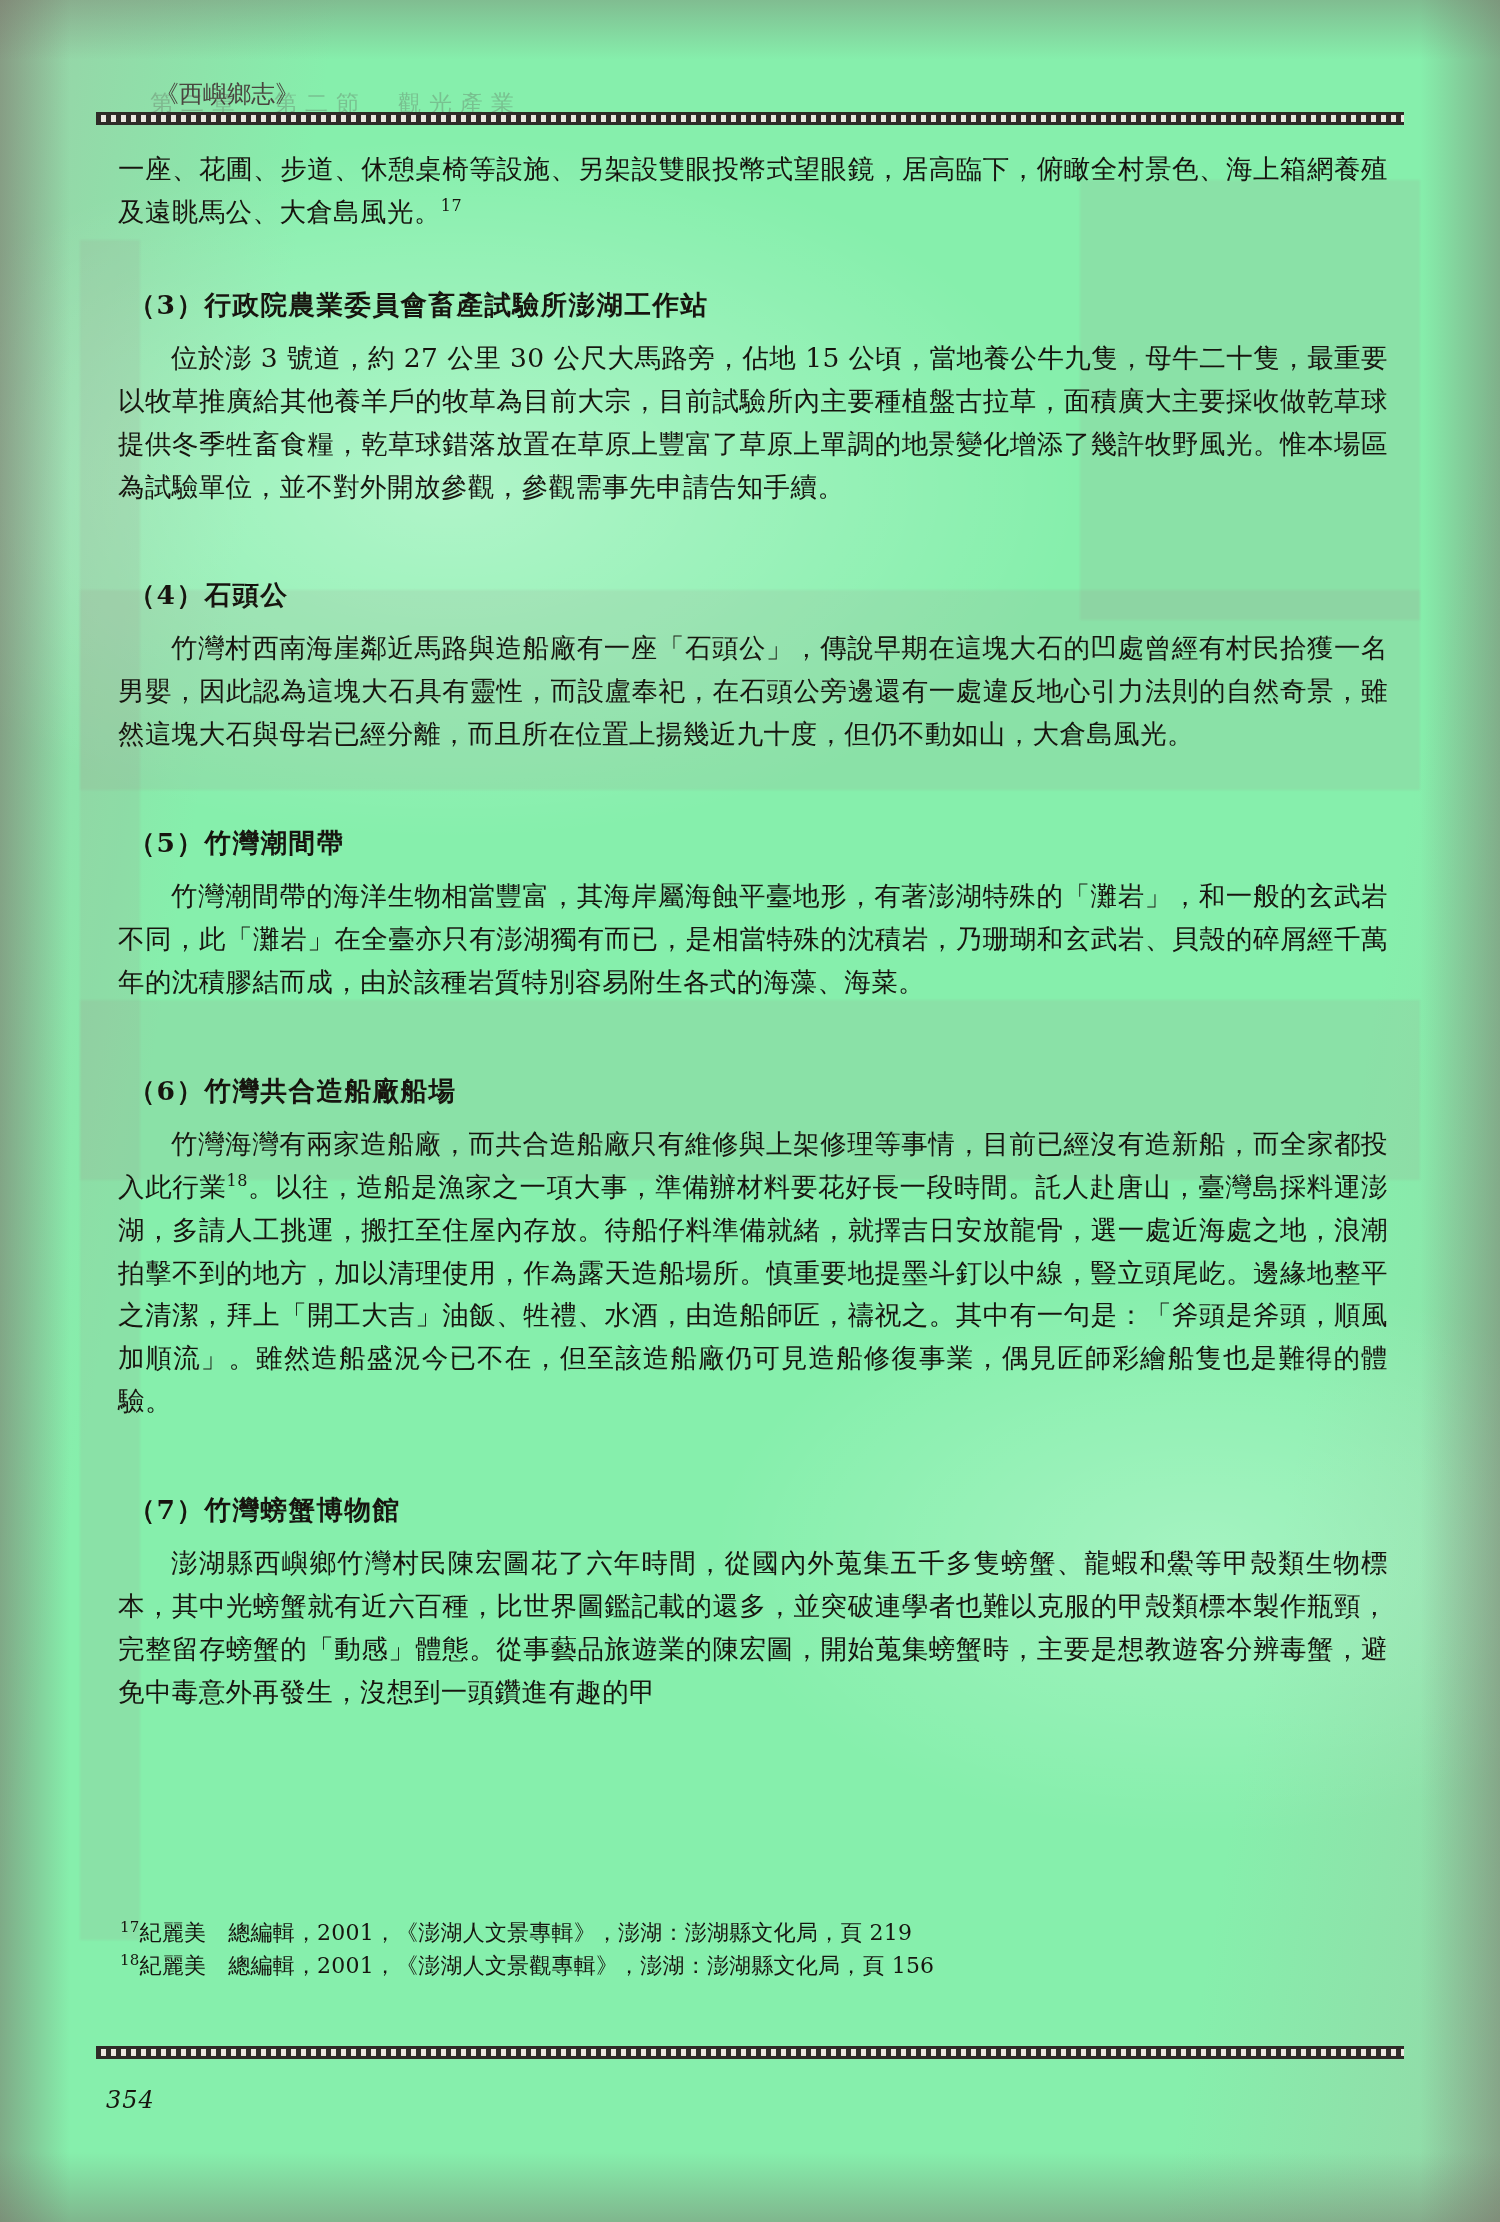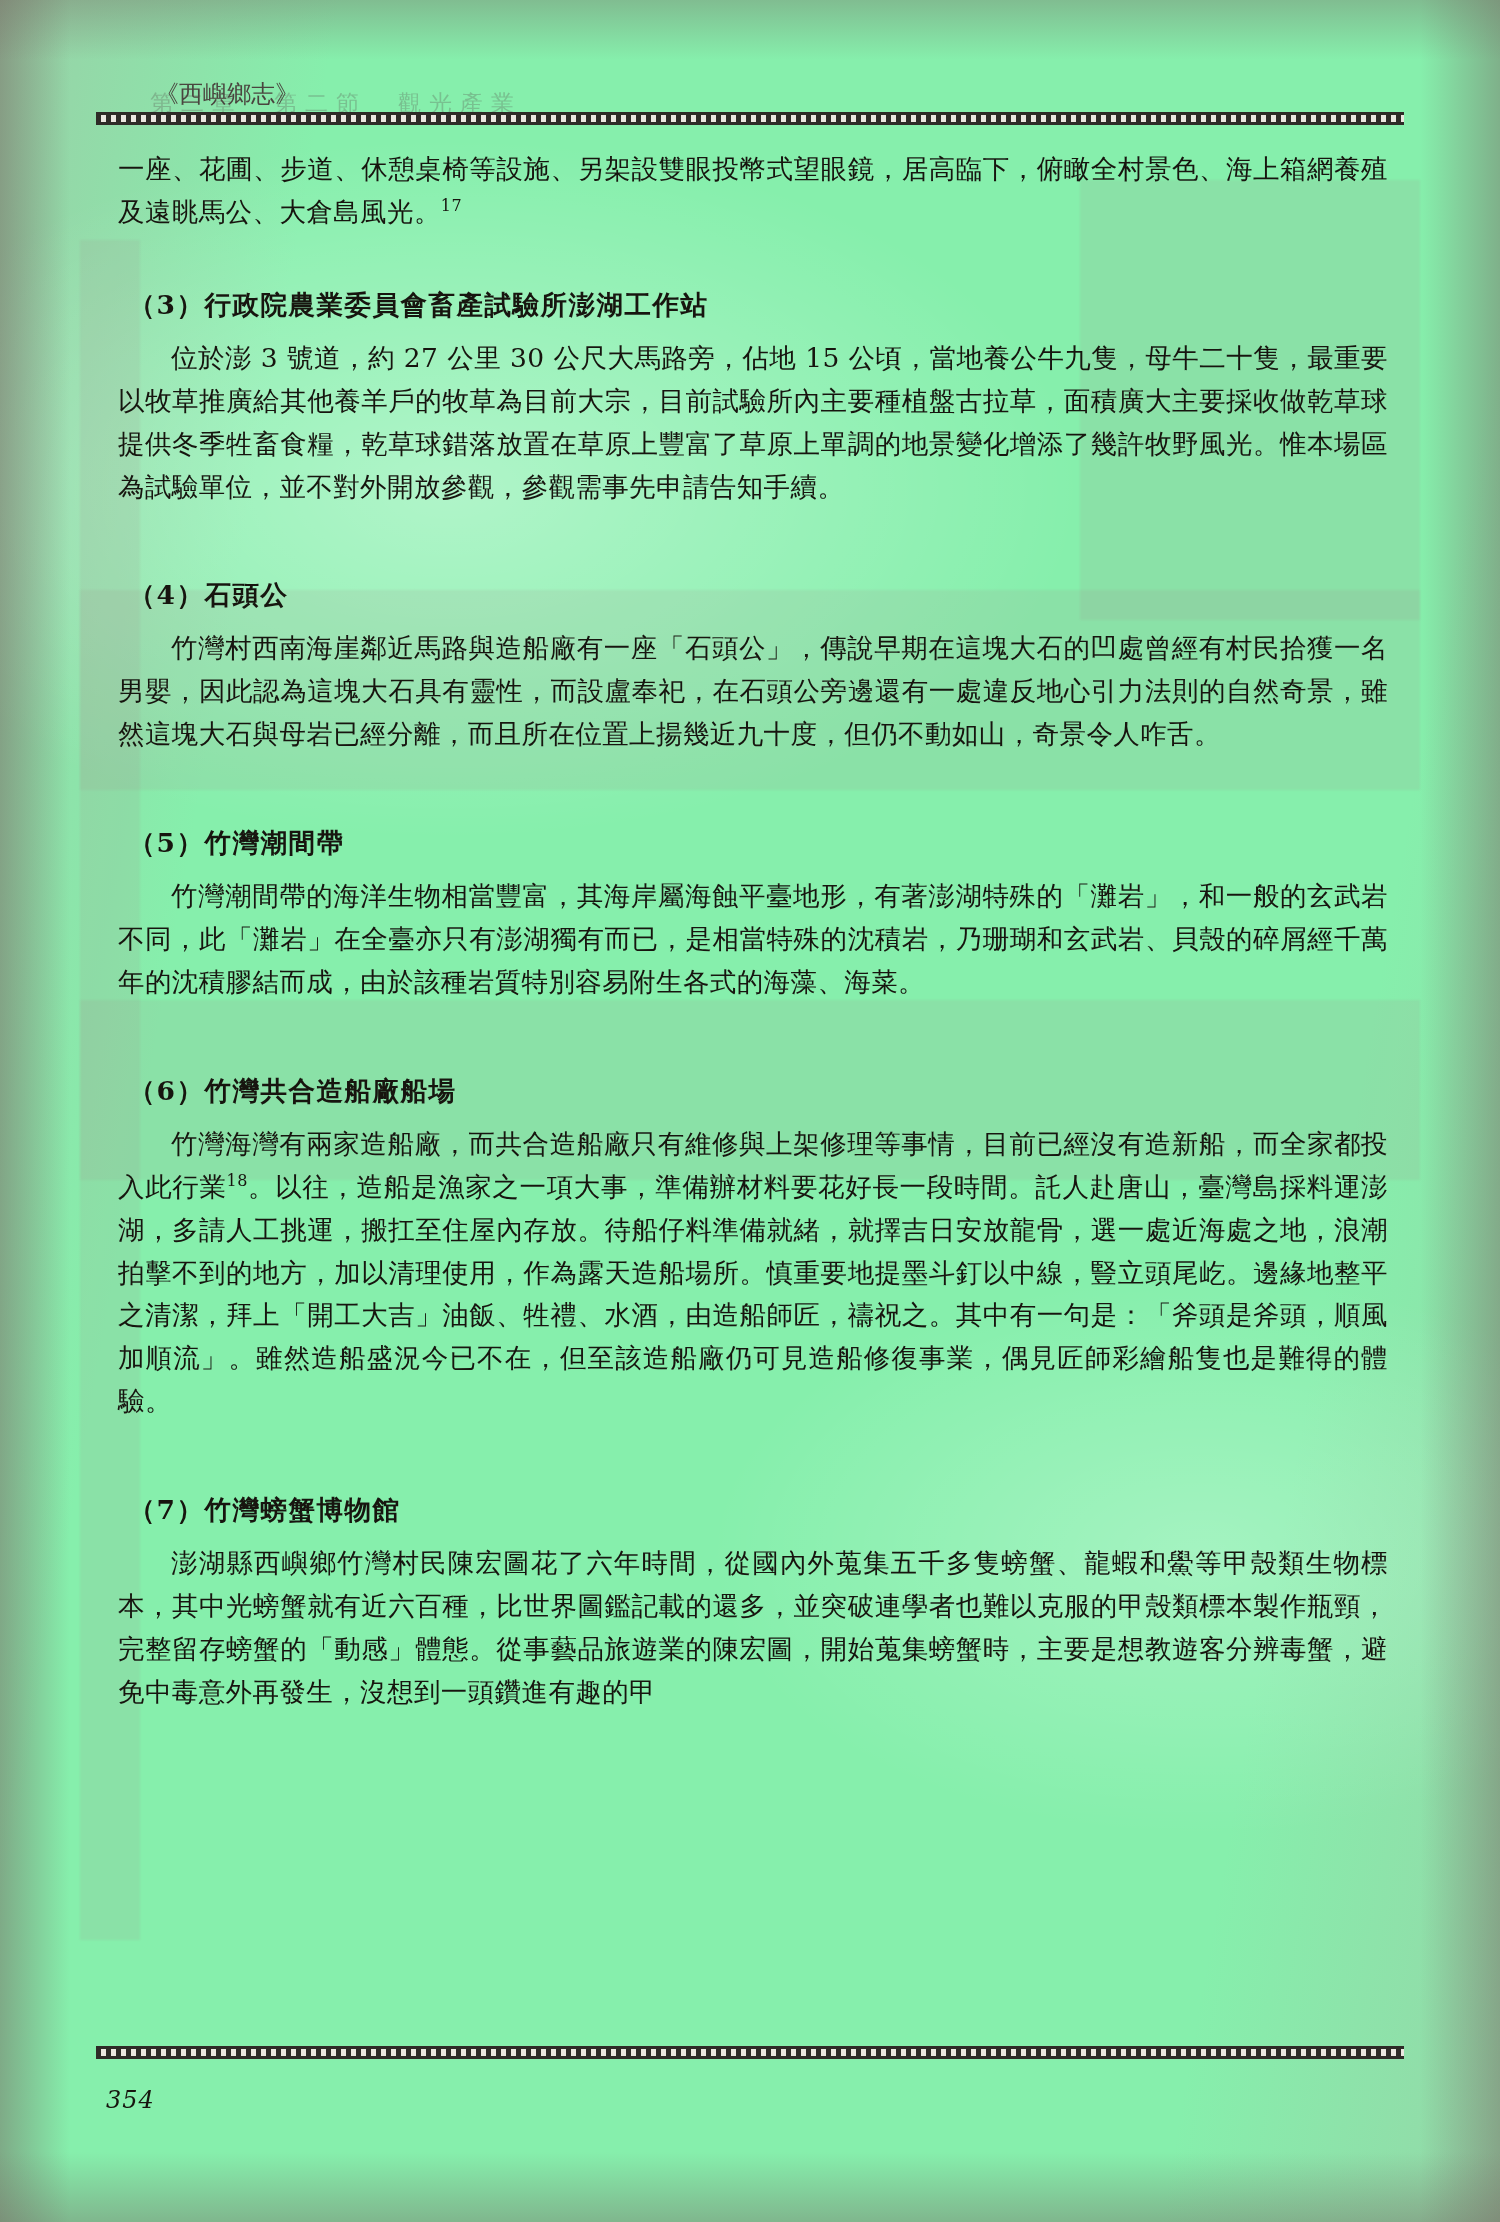--- a/index.html
+++ b/index.html
@@ -185,39 +185,43 @@
     <p class="body-p flow-p"><span>一座、花圃、步道、休憩桌椅等設施、另架設雙眼投幣式望眼鏡，居高臨下，俯瞰全村景色、海上箱網養殖及遠眺馬公、大倉島風光。</span><sup>17</sup></p>
 
     <div class="gap-sm"></div>
 
     <p class="heading">（3）行政院農業委員會畜產試驗所澎湖工作站</p>
     <p class="body-p">位於澎 3 號道，約 27 公里 30 公尺大馬路旁，佔地 15 公頃，當地養公牛九隻，母牛二十隻，最重要以牧草推廣給其他養羊戶的牧草為目前大宗，目前試驗所內主要種植盤古拉草，面積廣大主要採收做乾草球提供冬季牲畜食糧，乾草球錯落放置在草原上豐富了草原上單調的地景變化增添了幾許牧野風光。惟本場區為試驗單位，並不對外開放參觀，參觀需事先申請告知手續。</p>
 
     <div class="gap-md"></div>
 
     <p class="heading">（4）石頭公</p>
-    <p class="body-p">竹灣村西南海崖鄰近馬路與造船廠有一座「石頭公」，傳說早期在這塊大石的凹處曾經有村民拾獲一名男嬰，因此認為這塊大石具有靈性，而設盧奉祀，在石頭公旁邊還有一處違反地心引力法則的自然奇景，雖然這塊大石與母岩已經分離，而且所在位置上揚幾近九十度，但仍不動如山，奇景令人咋舌。</p>
+    <p class="body-p">竹灣村西南海崖鄰近馬路與造船廠有一座「石頭公」，傳說早期在這塊大石的凹處曾經有村民拾獲一名男嬰，因此認為這塊大石具有靈性，而設盧奉祀，在石頭公旁邊還有一處違反地心引力法則的自然奇景，雖然這塊大石與母岩已經分離，而且所在位置上揚幾近九十度，但仍不動如山，大倉島風光。</p>
 
     <div class="gap-md"></div>
 
     <p class="heading">（5）竹灣潮間帶</p>
     <p class="body-p">竹灣潮間帶的海洋生物相當豐富，其海岸屬海蝕平臺地形，有著澎湖特殊的「灘岩」，和一般的玄武岩不同，此「灘岩」在全臺亦只有澎湖獨有而已，是相當特殊的沈積岩，乃珊瑚和玄武岩、貝殼的碎屑經千萬年的沈積膠結而成，由於該種岩質特別容易附生各式的海藻、海菜。</p>
 
     <div class="gap-md"></div>
 
     <p class="heading">（6）竹灣共合造船廠船場</p>
     <p class="body-p"><span>竹灣海灣有兩家造船廠，而共合造船廠只有維修與上架修理等事情，目前已經沒有造新船，而全家都投入此行業</span><sup>18</sup><span>。以往，造船是漁家之一項大事，準備辦材料要花好長一段時間。託人赴唐山，臺灣島採料運澎湖，多請人工挑運，搬扛至住屋內存放。待船仔料準備就緒，就擇吉日安放龍骨，選一處近海處之地，浪潮拍擊不到的地方，加以清理使用，作為露天造船場所。慎重要地提墨斗釘以中線，豎立頭尾屹。邊緣地整平之清潔，拜上「開工大吉」油飯、牲禮、水酒，由造船師匠，禱祝之。其中有一句是：「斧頭是斧頭，順風加順流」。雖然造船盛況今已不在，但至該造船廠仍可見造船修復事業，偶見匠師彩繪船隻也是難得的體驗。</span></p>
 
     <div class="gap-md"></div>
 
     <p class="heading">（7）竹灣螃蟹博物館</p>
     <p class="body-p">澎湖縣西嶼鄉竹灣村民陳宏圖花了六年時間，從國內外蒐集五千多隻螃蟹、龍蝦和鱟等甲殼類生物標本，其中光螃蟹就有近六百種，比世界圖鑑記載的還多，並突破連學者也難以克服的甲殼類標本製作瓶頸，完整留存螃蟹的「動感」體態。從事藝品旅遊業的陳宏圖，開始蒐集螃蟹時，主要是想教遊客分辨毒蟹，避免中毒意外再發生，沒想到一頭鑽進有趣的甲</p>
 
   </div>
 
   <div class="fn-rule"></div>
 
+  <div class="footnotes">
+    <div class="fn"><sup>17</sup><span>紀麗美　總編輯，2001，《澎湖人文景專輯》，澎湖：澎湖縣文化局，頁 219</span></div>
+    <div class="fn"><sup>18</sup><span>紀麗美　總編輯，2001，《澎湖人文景觀專輯》，澎湖：澎湖縣文化局，頁 156</span></div>
+  </div>
 
   <div class="rule bottom"></div>
 
   <div class="page-number">354</div>
 
 </div>
 
 </body></html>

